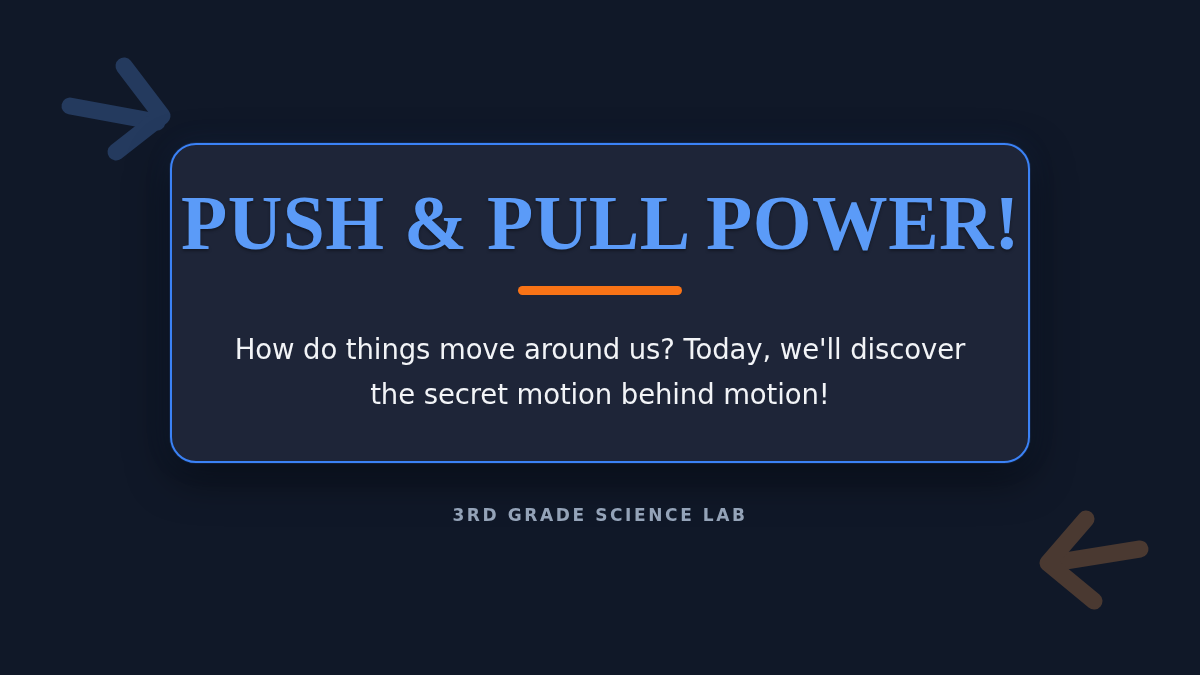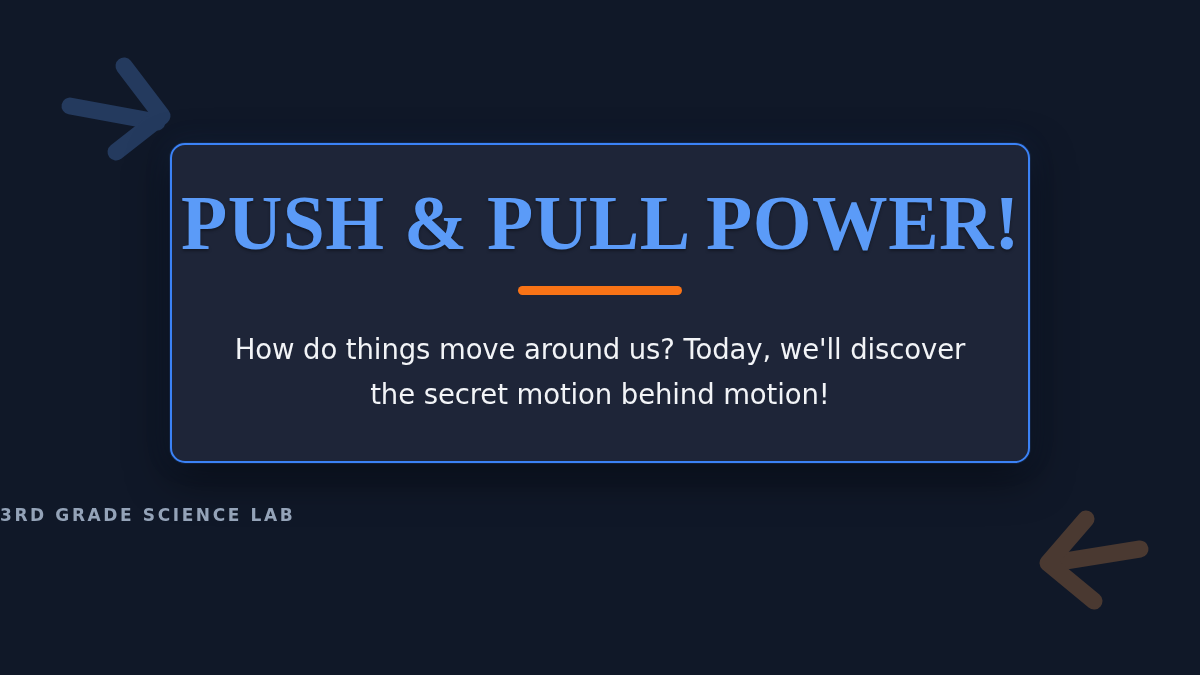--- a/index.html
+++ b/index.html
@@ -41,21 +41,21 @@
   
   .card {
     position: absolute;
     left: 170px;
     top: 143px;
     width: 860px;
     height: 320px;
     box-sizing: border-box;
     background: #1e2538;
     border: 2px solid #3b82f6;
-    border-radius: 15px;
+    border-radius: 26px;
     box-shadow:
       0 0 0 1px rgba(59,130,246,0.12),
       0 14px 42px rgba(0,0,0,0.55),
       0 0 28px rgba(59,130,246,0.10);
     display: flex;
     flex-direction: column;
     align-items: center;
     justify-content: flex-start;
     padding: 40px 36px 34px;
   }
@@ -92,21 +92,21 @@
     text-align: center;
     letter-spacing: -0.1px;
   }
 
   
   .footer {
     position: absolute;
     left: 0;
     right: 0;
     top: 505px;
-    text-align: left;
+    text-align: center;
     font-family: "DejaVu Sans", "Liberation Sans", sans-serif;
     font-size: 17px;
     font-weight: bold;
     letter-spacing: 2.6px;
     color: #94a3b8;
   }
 </style>
 </head>
 <body>
 

